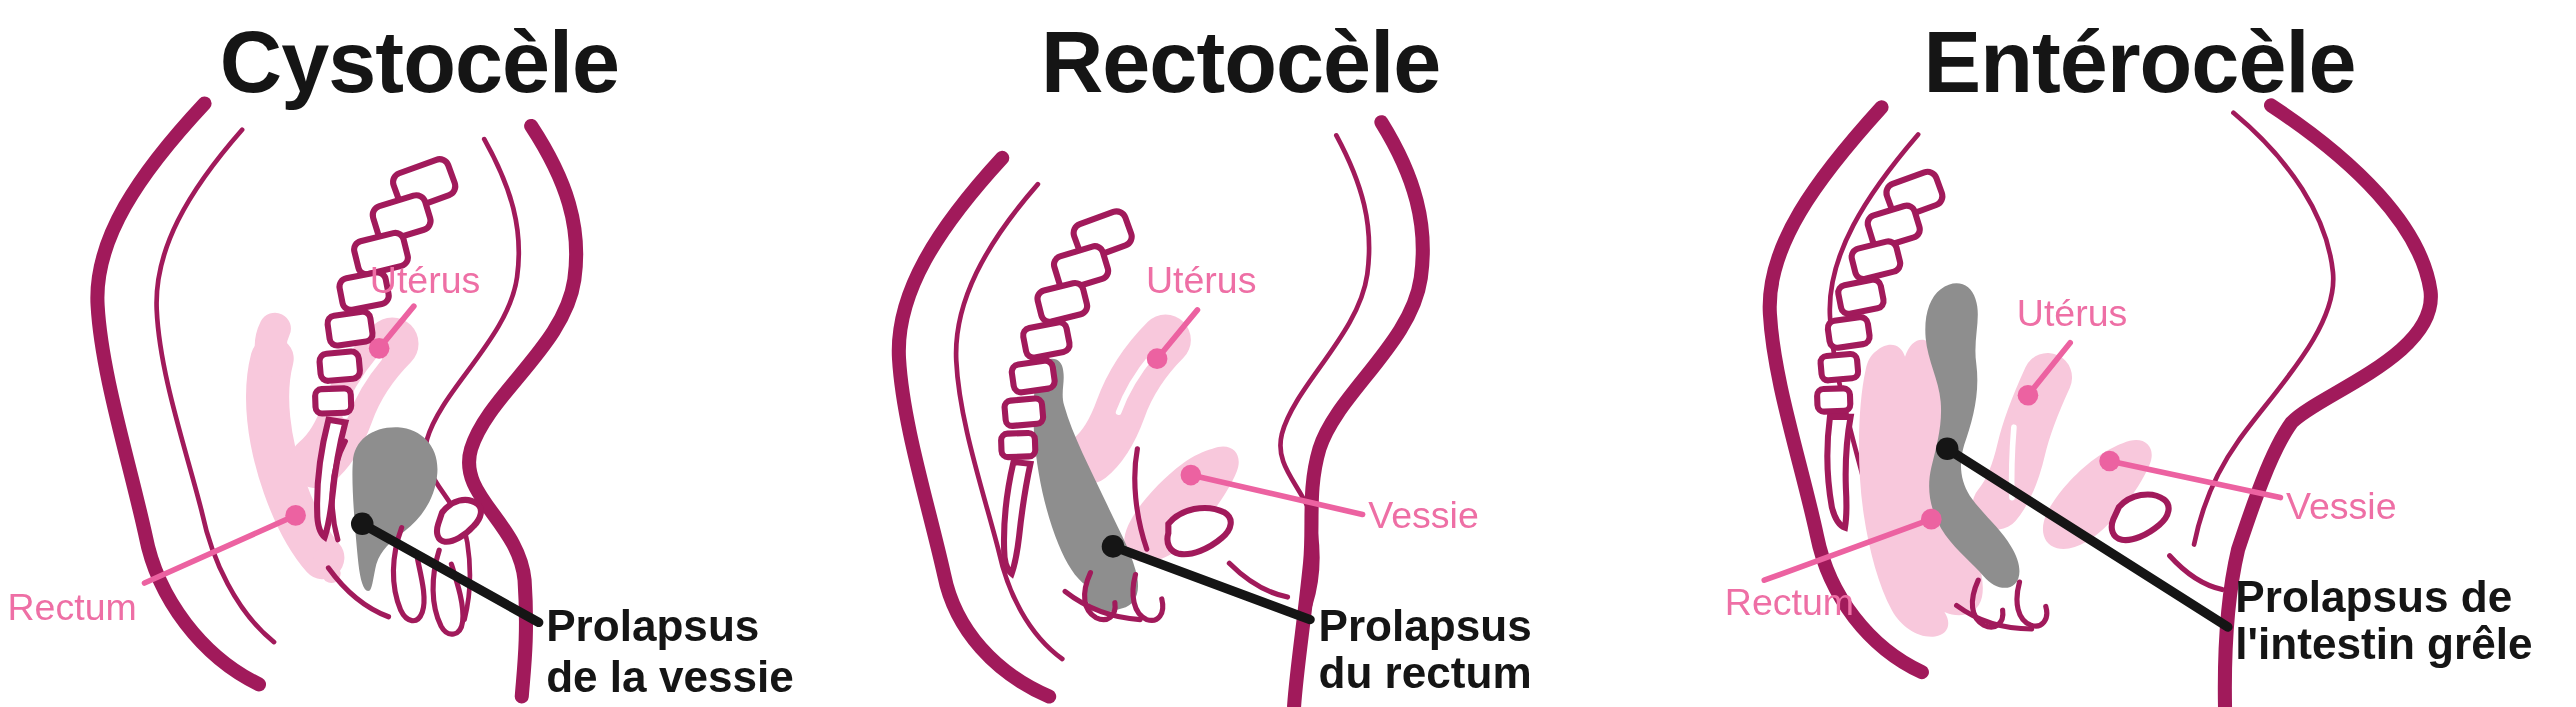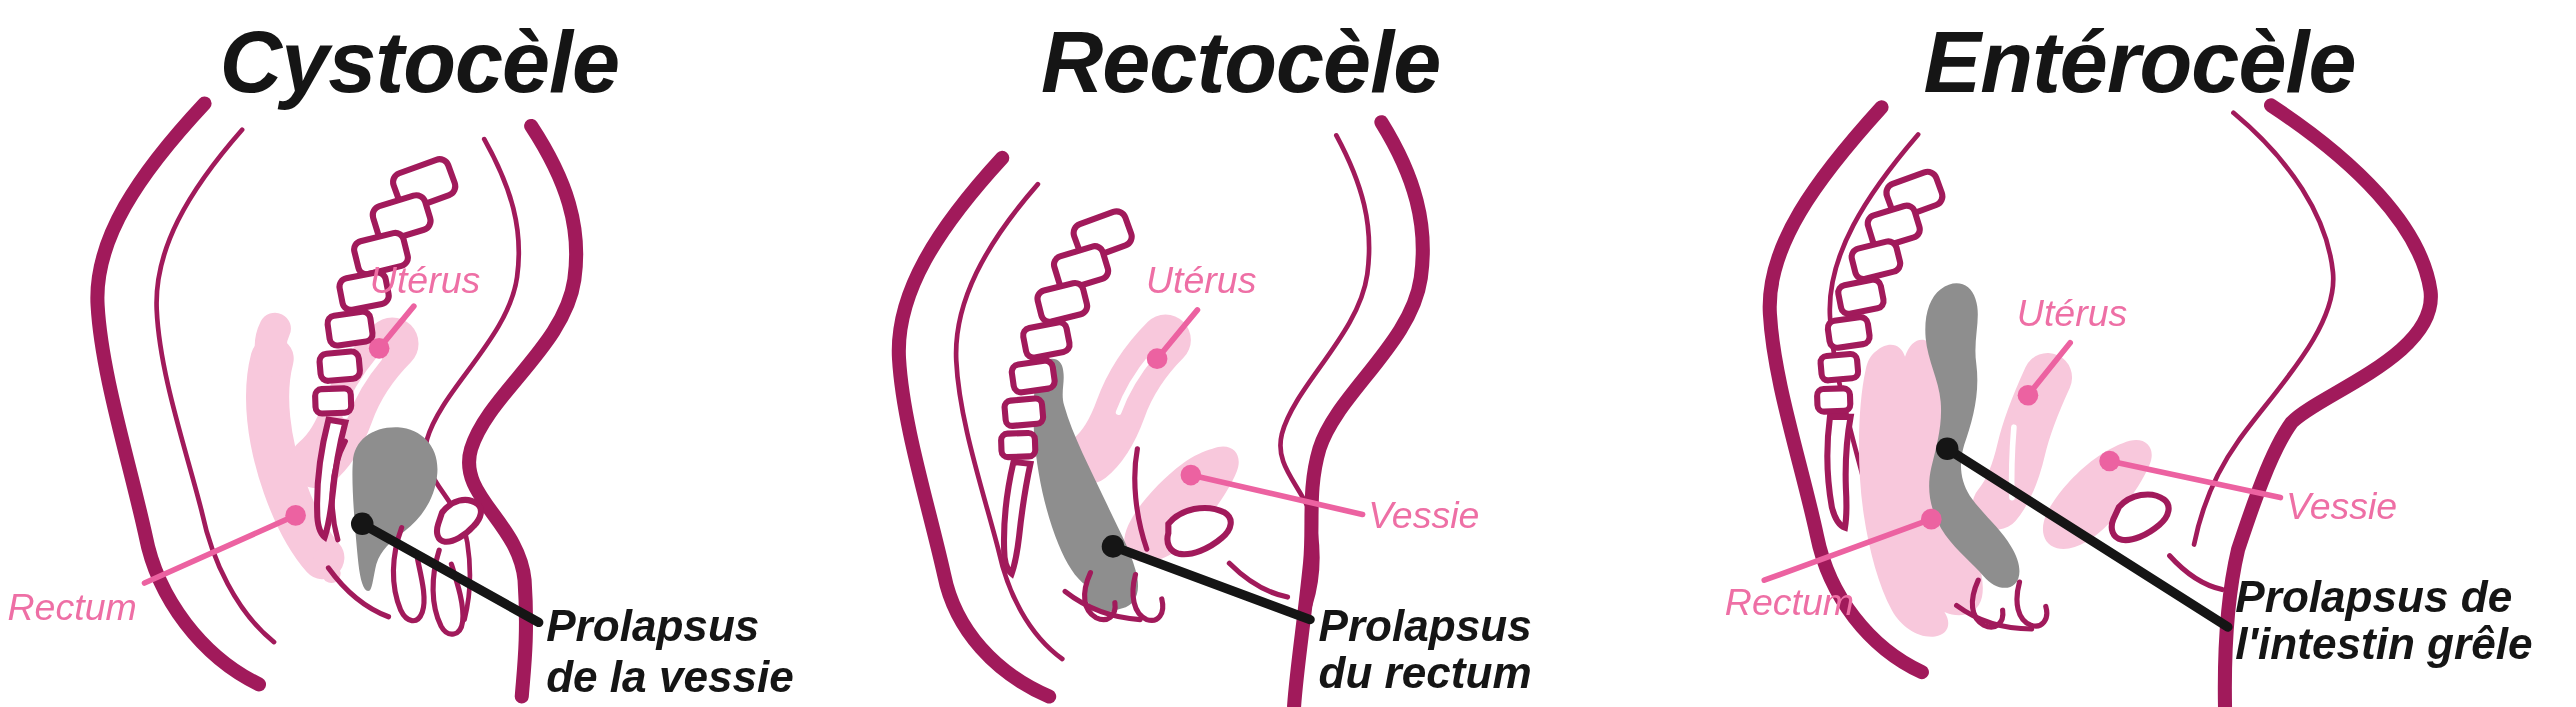--- a/index.html
+++ b/index.html
@@ -1,17 +1,17 @@
 <!DOCTYPE html>
 <html style="font-size:15px"><head>
 <meta charset="utf-8">
 <style>
   html,body{margin:0;padding:0;background:#ffffff;}
   .canvas{position:relative;width:2576px;height:708px;background:#ffffff;overflow:hidden;
-          font-family:"Liberation Sans", sans-serif;font-style:italic;}
+          font-family:"Liberation Sans", sans-serif;}
   .canvas svg{position:absolute;left:0;top:0;}
   text{font-family:"Liberation Sans", sans-serif;}
   .panel-title{font-size:92px;font-weight:bold;fill:#151515;letter-spacing:-1px;}
   .organ-label{font-size:40px;fill:#ee6fa5;}
   .prolapse-label{font-size:47px;font-weight:bold;fill:#151515;}
   .outline-thick{stroke:#a11a5b;stroke-width:15;fill:none;stroke-linecap:round;}
   .outline-thin{stroke:#a11a5b;stroke-width:5;fill:none;stroke-linecap:round;}
   .bone{stroke:#a11a5b;stroke-width:6.5;fill:#ffffff;}
   .squiggle{stroke:#a11a5b;stroke-width:5.5;fill:none;stroke-linecap:round;}
   .organ-pink-stroke{stroke:#f8c8dc;fill:none;stroke-linecap:round;}

